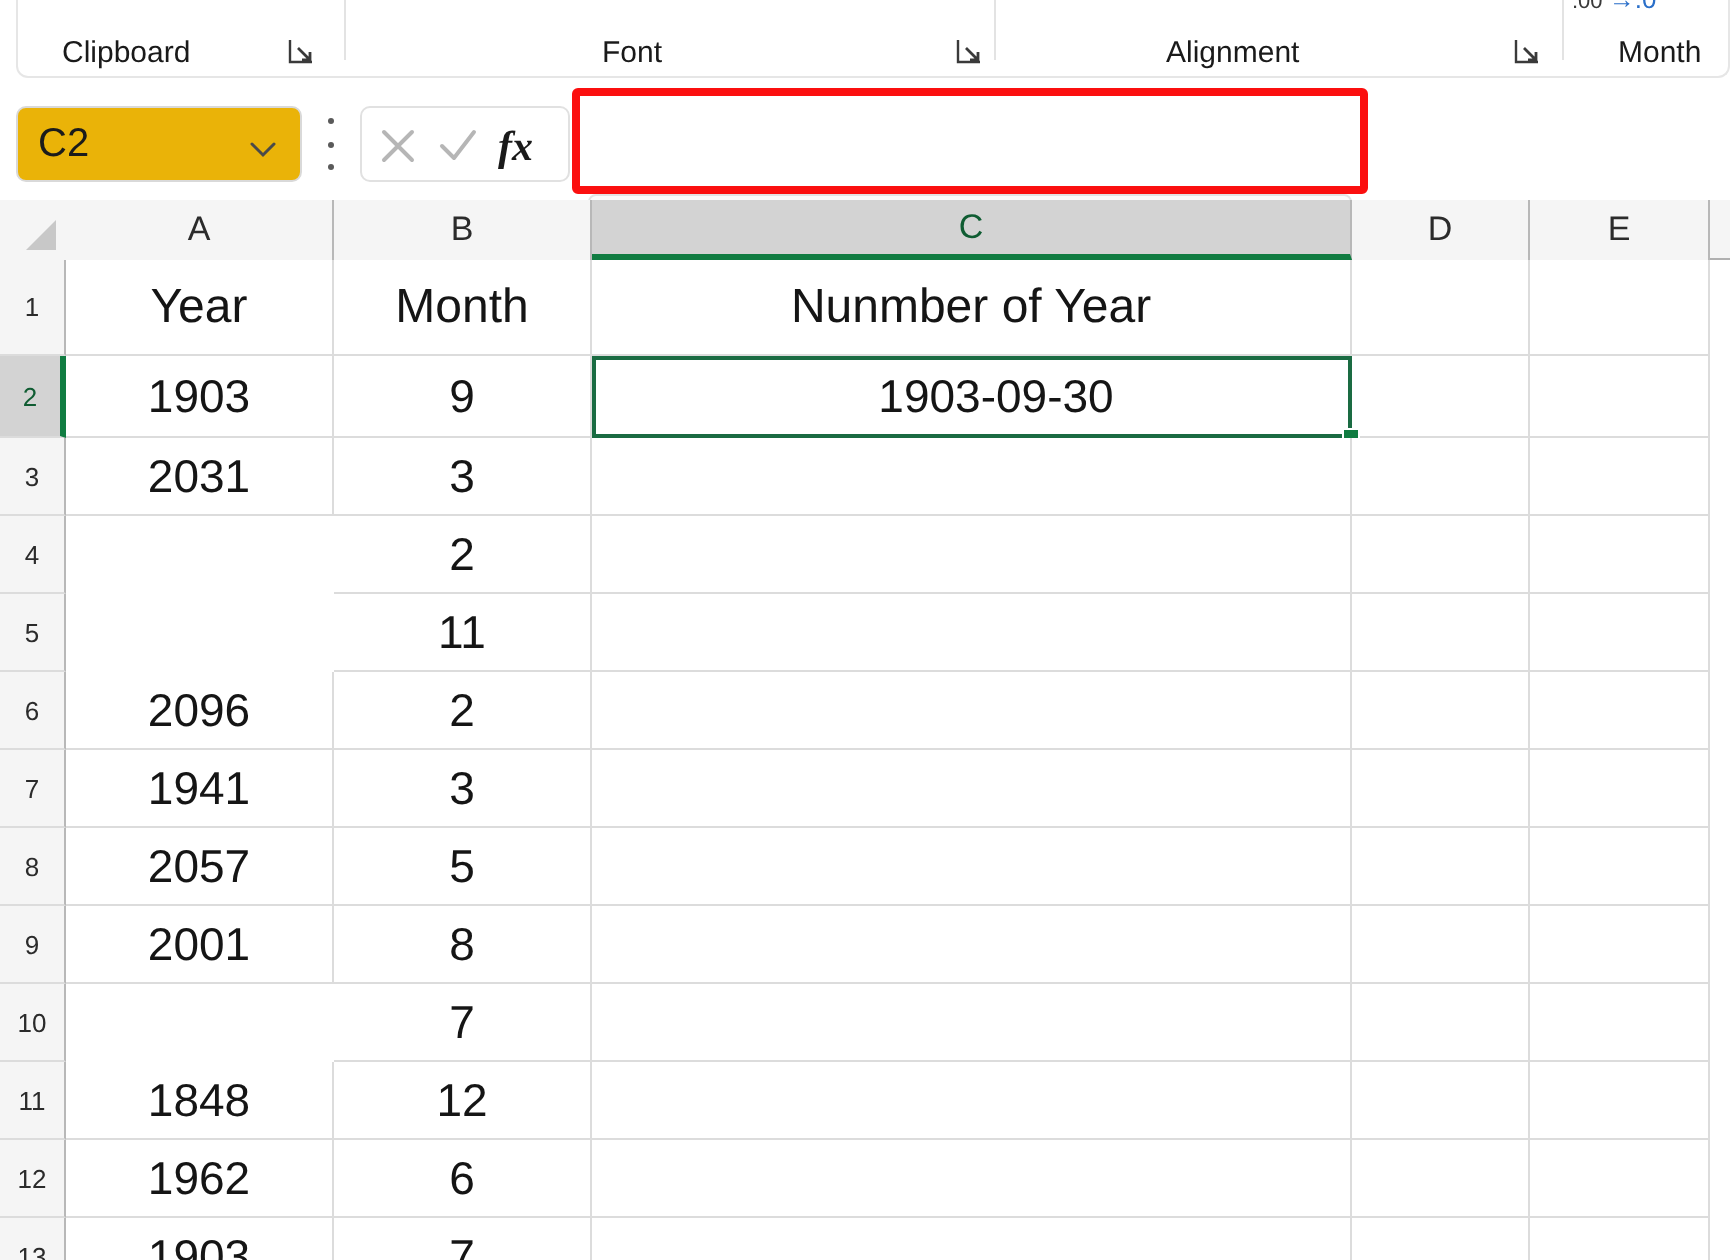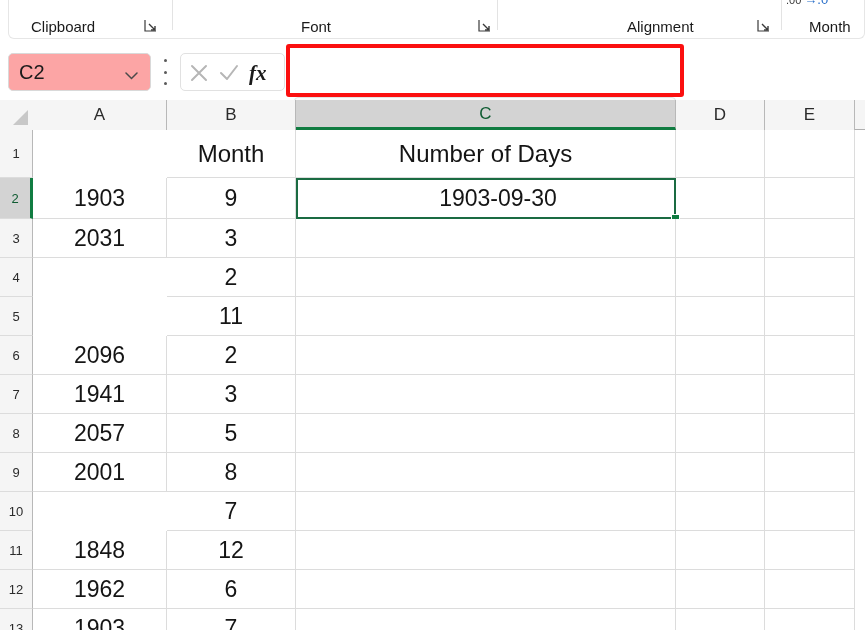--- a/index.html
+++ b/index.html
@@ -65,21 +65,21 @@
   .fbar-row {
     position: absolute;
     left: 0; top: 45px;
     width: 865px; height: 55px;
     background: #ffffff;
   }
   .namebox {
     position: absolute;
     left: 8px; top: 8px;
     width: 143px; height: 38px;
-    background: #fca5a5;
+    background: #eab308;
     border: 1px solid #d9d9d9;
     border-radius: 5px;
     display: flex;
     align-items: center;
   }
   .namebox-text {
     position: absolute;
     left: 10px;
     font-size: 20px;
     color: #1b1b1b;
@@ -271,21 +271,21 @@
       <div class="dlg-launcher" style="left:299px;">
         <svg width="14" height="14" viewBox="0 0 14 14">
           <path d="M1 1 L1 12 L12 12" fill="none" stroke="#3a3a3a" stroke-width="1.2"></path>
           <path d="M5 5 L11 11 M11 7 L11 11 L7 11" fill="none" stroke="#3a3a3a" stroke-width="1.4"></path>
         </svg>
       </div>
       <div class="grp-divider" style="left:318px;"></div>
     </div>
 
     <div class="grp" style="left:490px; width:290px;">
-      <div class="grp-label" style="left:84px;margin-left:44px;">Alignment</div>
+      <div class="grp-label" style="left:84px;">Alignment</div>
       <div class="dlg-launcher" style="left:258px;">
         <svg width="14" height="14" viewBox="0 0 14 14">
           <path d="M1 1 L1 12 L12 12" fill="none" stroke="#3a3a3a" stroke-width="1.2"></path>
           <path d="M5 5 L11 11 M11 7 L11 11 L7 11" fill="none" stroke="#3a3a3a" stroke-width="1.4"></path>
         </svg>
       </div>
       <div class="grp-divider" style="left:282px;"></div>
     </div>
 
     <div class="grp" style="left:780px; width:85px;">
@@ -348,22 +348,23 @@
     <div class="selectall-tri"></div>
   </div>
 
   <div class="colhdr" style="left:33px;  width:134px;">A</div>
   <div class="colhdr" style="left:167px; width:129px;">B</div>
   <div class="colhdr sel" style="left:296px; width:380px;">C</div>
   <div class="colhdr" style="left:676px; width:89px;">D</div>
   <div class="colhdr" style="left:765px; width:90px;">E</div>
 
   <div class="rowhdr" style="top:30px; height:48px;">1</div>
+  <div class="cell hdrcell" style="left:33px;  top:30px; width:134px; height:48px;">Year</div>
   <div class="cell hdrcell" style="left:167px; top:30px; width:129px; height:48px;">Month</div>
-  <div class="cell hdrcell" style="left:296px; top:30px; width:380px; height:48px;">Number of Days</div>
+  <div class="cell hdrcell" style="left:296px; top:30px; width:380px; height:48px;">Nunmber of Year</div>
   <div class="cell" style="left:676px; top:30px; width:89px; height:48px;"></div>
   <div class="cell" style="left:765px; top:30px; width:90px; height:48px;"></div>
 
   <div class="rowhdr sel" style="top:78px; height:41px;">2</div>
   <div class="cell" style="left:33px;  top:78px; width:134px; height:41px;">1903</div>
   <div class="cell" style="left:167px; top:78px; width:129px; height:41px;">9</div>
   <div class="cell" style="left:296px; top:78px; width:380px; height:41px;padding-left:25px;">1903-09-30</div>
   <div class="cell" style="left:676px; top:78px; width:89px; height:41px;"></div>
   <div class="cell" style="left:765px; top:78px; width:90px; height:41px;"></div>
 

